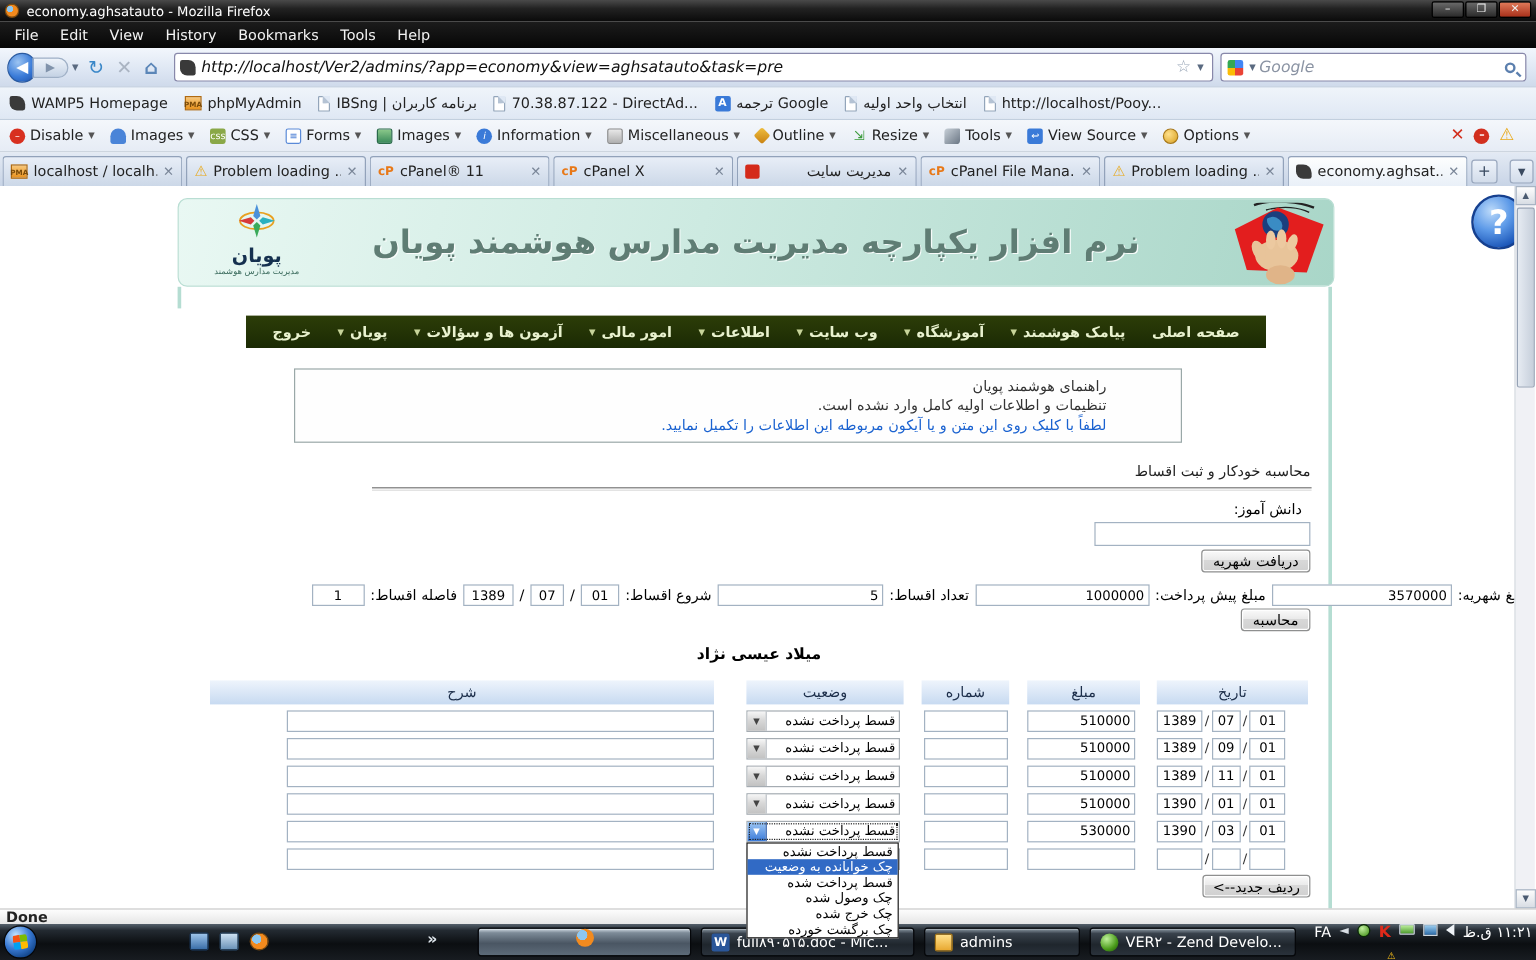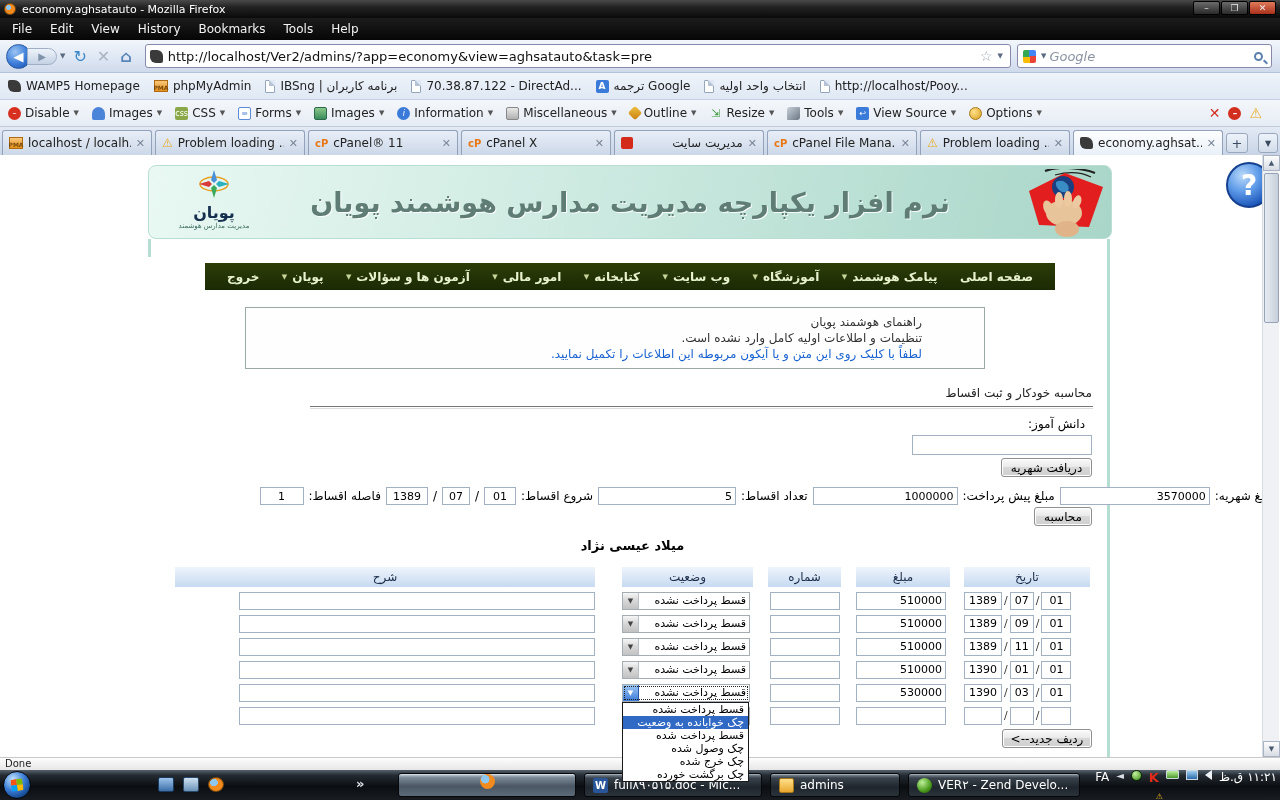--- a/index.html
+++ b/index.html
@@ -31,21 +31,21 @@
     background:radial-gradient(circle at 35% 30%, #9cc4f2, #3a7bd8 55%, #1a4ea8); border:1px solid #2a5aa0;
     color:#fff; font-size:13px; display:flex; align-items:center; justify-content:center; }
   #btn-fwd { width:30px; height:17px; border-radius:0 9px 9px 0; margin-left:-4px;
     background:linear-gradient(#eef3fa,#c4d2e4); border:1px solid #9fb0c6; color:#8193ab; font-size:10px;
     display:flex; align-items:center; justify-content:center; }
   .mini-caret { font-size:7px; color:#5a6a80; margin:0 3px; }
   .nav-glyph { font-size:16px; margin:0 5px; }
   #urlbox { height:24px; flex:1; margin:0 6px 0 8px; background:#fff; border:1px solid #88a;
     border-radius:3px; display:flex; align-items:center; padding:0 4px; }
   #url-favicon { width:13px; height:13px; background:#3a3a3a; border-radius:2px 6px 2px 6px; margin-right:5px; }
-  #url-input { flex:1; border:none; outline:none; font-size:13px; color:#111; font-family:inherit; background:transparent; }
+  #url-input { flex:1; border:none; outline:none; font-size:13px; color:#111; font-family:inherit; background:transparent;font-style:italic; }
   #star { color:#9aa7b8; font-size:14px; margin:0 2px; }
   #searchbox { width:255px; height:24px; background:#fff; border:1px solid #88a; border-radius:3px;
     margin-right:8px; display:flex; align-items:center; padding:0 5px; }
   #g-ico { width:13px; height:13px; border-radius:2px; margin-right:2px;
     background:conic-gradient(#4285f4 0 25%, #ea4335 25% 50%, #fbbc05 50% 75%, #34a853 75% 100%); }
   #search-input { flex:1; border:none; outline:none; font-size:13px; font-style:italic; color:#444; font-family:inherit; }
   #search-input::placeholder { color:#8a93a3; font-style:italic; }
   #magnifier { width:9px; height:9px; border:2px solid #5b7fae; border-radius:50%; position:relative; margin-right:3px;}
   #magnifier::after { content:""; position:absolute; left:7px; top:7px; width:5px; height:2px; background:#5b7fae; transform:rotate(45deg); }
 
@@ -177,21 +177,21 @@
   #scrollbar { position:absolute; left:1262px; top:0; width:17px; height:602px; background:#f0f1f5; border-left:1px solid #d8dce2; }
   .sc-btn { position:absolute; left:0; width:17px; height:16px; background:linear-gradient(#fdfdfd,#d8dde4);
     border:1px solid #a8b4c4; color:#4a5a70; font-size:7px; display:flex; align-items:center; justify-content:center; }
   #sc-up { top:0; } #sc-down { bottom:0; }
   #sc-thumb { position:absolute; left:1px; top:18px; width:15px; height:150px; border:1px solid #96a3b5;
     border-radius:2px; background:linear-gradient(90deg,#e6ebf2,#c6cfdb); }
 
   
   #statusbar { position:absolute; left:0; top:757px; width:1280px; height:13px;
     background:linear-gradient(#fdfdfd,#e6e6e6); border-top:1px solid #c8c8c8;
-    font-size:10px; color:#222; line-height:12px; padding-left:5px; }
+    font-size:12px; color:#222; line-height:12px; padding-left:5px;font-weight:bold; }
 
   
   #taskbar { position:absolute; left:0; top:770px; width:1280px; height:30px; z-index:10;
     background:linear-gradient(#55616c 0%,#232a31 18%,#0b0e11 55%,#181c21 100%); }
   #start-orb { position:absolute; left:3px; top:1px; width:28px; height:28px; border-radius:50%;
     border:1px solid #05070a; background:radial-gradient(circle at 35% 28%, #c2e4ff, #3a7bd5 45%, #0a3a7a 85%);
     display:flex; align-items:center; justify-content:center; }
   #orb-flag { width:12px; height:12px; display:grid; grid-template-columns:6px 6px; grid-template-rows:6px 6px;
     transform:rotate(-8deg); border-radius:2px; overflow:hidden; }
   #orb-flag i:nth-child(1){background:#f65314;} #orb-flag i:nth-child(2){background:#7cbb00;}
@@ -457,21 +457,21 @@
         </span>
       <span class="pm-item">
           <span>آموزشگاه</span>
           <span class="pm-caret">▼</span>
         </span>
       <span class="pm-item">
           <span>وب سایت</span>
           <span class="pm-caret">▼</span>
         </span>
       <span class="pm-item">
-          <span>کتابخانه</span>
+          <span>اطلاعات</span>
           <span class="pm-caret">▼</span>
         </span>
       <span class="pm-item">
           <span>امور مالی</span>
           <span class="pm-caret">▼</span>
         </span>
       <span class="pm-item">
           <span>آزمون ها و سؤالات</span>
           <span class="pm-caret">▼</span>
         </span>

